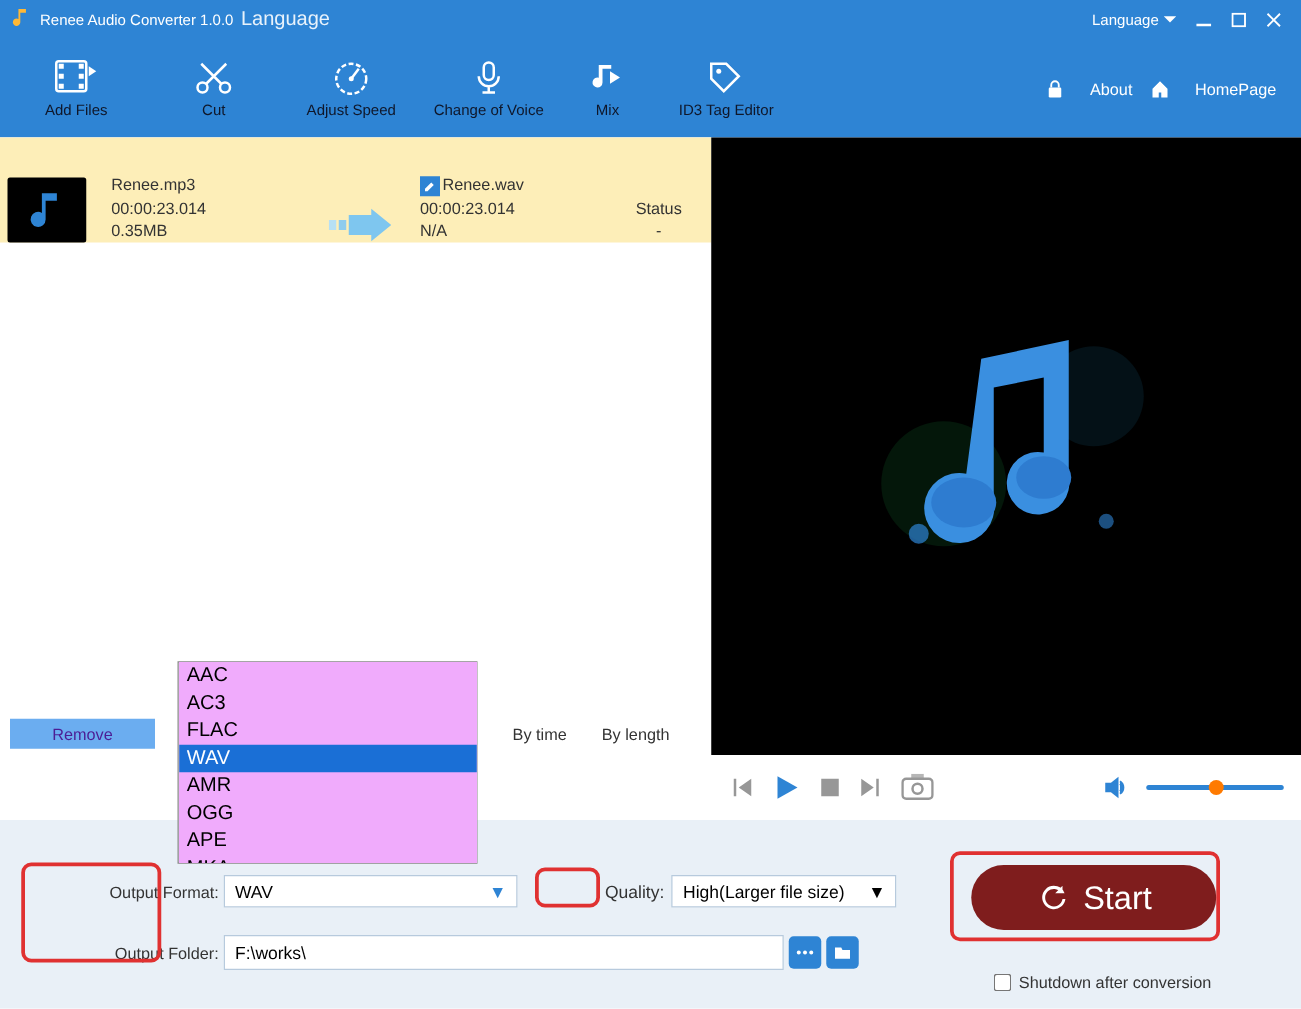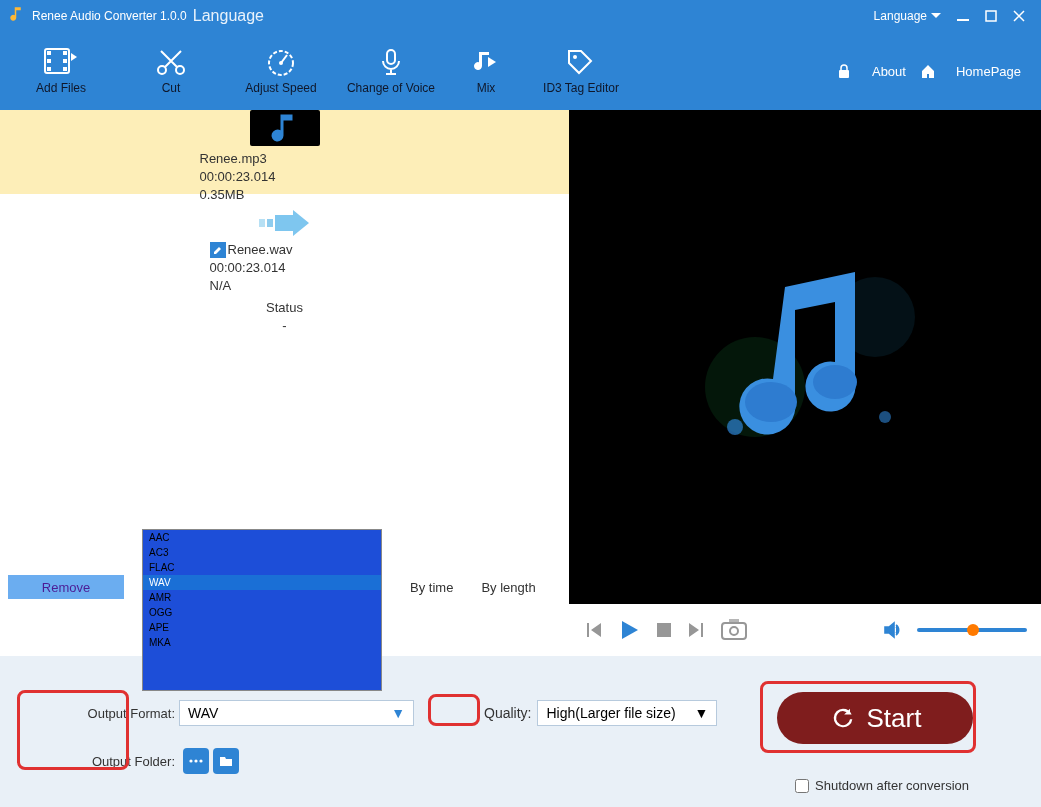--- a/index.html
+++ b/index.html
@@ -20,21 +20,21 @@
 .toolbtn .tlabel { font-size: 12px; }
 .toolbar .tspacer { flex: 1; }
 .toolbar .tlink { color: #fff; font-size: 13px; display: flex; align-items: center; gap: 20px; margin-right: 14px; cursor: pointer; }
 
 
 .main { display: flex; height: 494px; }
 .left { width: 569px; background: #fff; position: relative; }
 .right { width: 472px; background: #000; position: relative; display: flex; align-items: center; justify-content: center; overflow: hidden; }
 
 
-.filerow { height: 84px; background: #fdeeb8; display: flex; align-items: center; padding: 0 6px; gap: 4px; flex-direction: column; }
+.filerow { height: 84px; background: #fdeeb8; display: flex; align-items: flex-end; padding: 0 6px; gap: 20px; }
 .thumb { width: 70px; height: 52px; background: #000; border-radius: 2px; display: flex; align-items: center; justify-content: center; }
 .srcinfo { width: 170px; font-size: 13px; line-height: 1.4; color: #333; }
 .arrow { width: 60px; display: flex; justify-content: center; }
 .dstblock { width: 150px; font-size: 13px; line-height: 1.4; color: #333; }
 .dstblock .dstname { display: flex; align-items: center; gap: 2px; }
 .statusblock { width: 80px; text-align: center; font-size: 13px; color: #333; line-height: 1.4; }
 
 
 .player { height: 52px; background: #fff; display: flex; align-items: center; gap: 14px; padding: 0 14px; border-top: 0; }
 .pbtn { color: #979797; cursor: pointer; display: flex; align-items: center; }
@@ -43,21 +43,21 @@
 .volslider { width: 110px; height: 4px; background: #2e84d4; border-radius: 2px; position: relative; }
 .volslider::after { content:""; position:absolute; left: 50px; top: -4px; width: 12px; height: 12px; background:#ff7a00; border-radius:50%; }
 
 
 .sortbar { position: absolute; left: 0; bottom: 0; height: 34px; background: #fff; display: flex; align-items: center; width: 569px; }
 .remove-btn { margin-left: 8px; background: #6badf0; color: #4c1d95; border: none; width: 116px; height: 24px; font-size: 13px; cursor: pointer; }
 .sortlabels { margin-left: 240px; display: flex; gap: 28px; font-size: 13px; color: #333; }
 .sortitem { cursor: pointer; }
 
 
-.fmtlist { position: absolute; left: 142px; top: 529px; width: 240px; height: 162px; background: #1d4ed8; border: 1px solid #888; overflow-y: scroll; font-size: 10px; z-index: 20; }
+.fmtlist { position: absolute; left: 142px; top: 529px; width: 240px; height: 162px; background: #f0abfc; border: 1px solid #888; overflow-y: scroll; font-size: 16px; z-index: 20; }
 .fmtlist .opt { padding: 2px 6px; cursor: pointer; }
 .fmtlist .opt.sel { background: #1a6fd6; color: #fff; }
 
 
 .bottom { height: 151px; background: #e9f0f7; position: relative; padding-top: 44px; padding-left: 47px; }
 .row { display: flex; align-items: center; margin-left: 24px; margin-bottom: 22px; }
 .lbl { width: 108px; font-size: 13px; color: #333; text-align: right; padding-right: 4px; }
 .combo { width: 235px; height: 26px; background: #fff; border: 1px solid #b7cadd; display: flex; align-items: center; justify-content: space-between; padding: 0 8px; font-size: 14px; cursor: pointer; }
 .combo .tri { color: #2e84d4; }
 .quality-lbl { font-size: 14px; color: #333; margin-left: 70px; margin-right: 6px; }
@@ -280,20 +280,21 @@
       <span class="tri">▼</span>
     </div>
     <div class="quality-lbl">Quality:</div>
     <div class="quality-combo">
       <span>High(Larger file size)</span>
       <span class="tri">▼</span>
     </div>
   </div>
   <div class="row">
     <div class="lbl">Output Folder:</div>
+    <input class="folder-input" value="F:\works\" style="">
     <div class="iconbtn">
         <svg width="14" height="6" viewBox="0 0 14 6">
           <circle cx="2" cy="3" r="1.6" fill="#fff"></circle>
           <circle cx="7" cy="3" r="1.6" fill="#fff"></circle>
           <circle cx="12" cy="3" r="1.6" fill="#fff"></circle>
         </svg>
       </div>
     <div class="iconbtn">
         <svg width="14" height="12" viewBox="0 0 14 12">
           <path fill="#fff" d="M1 2h5l1 2h6v7H1z"></path>

